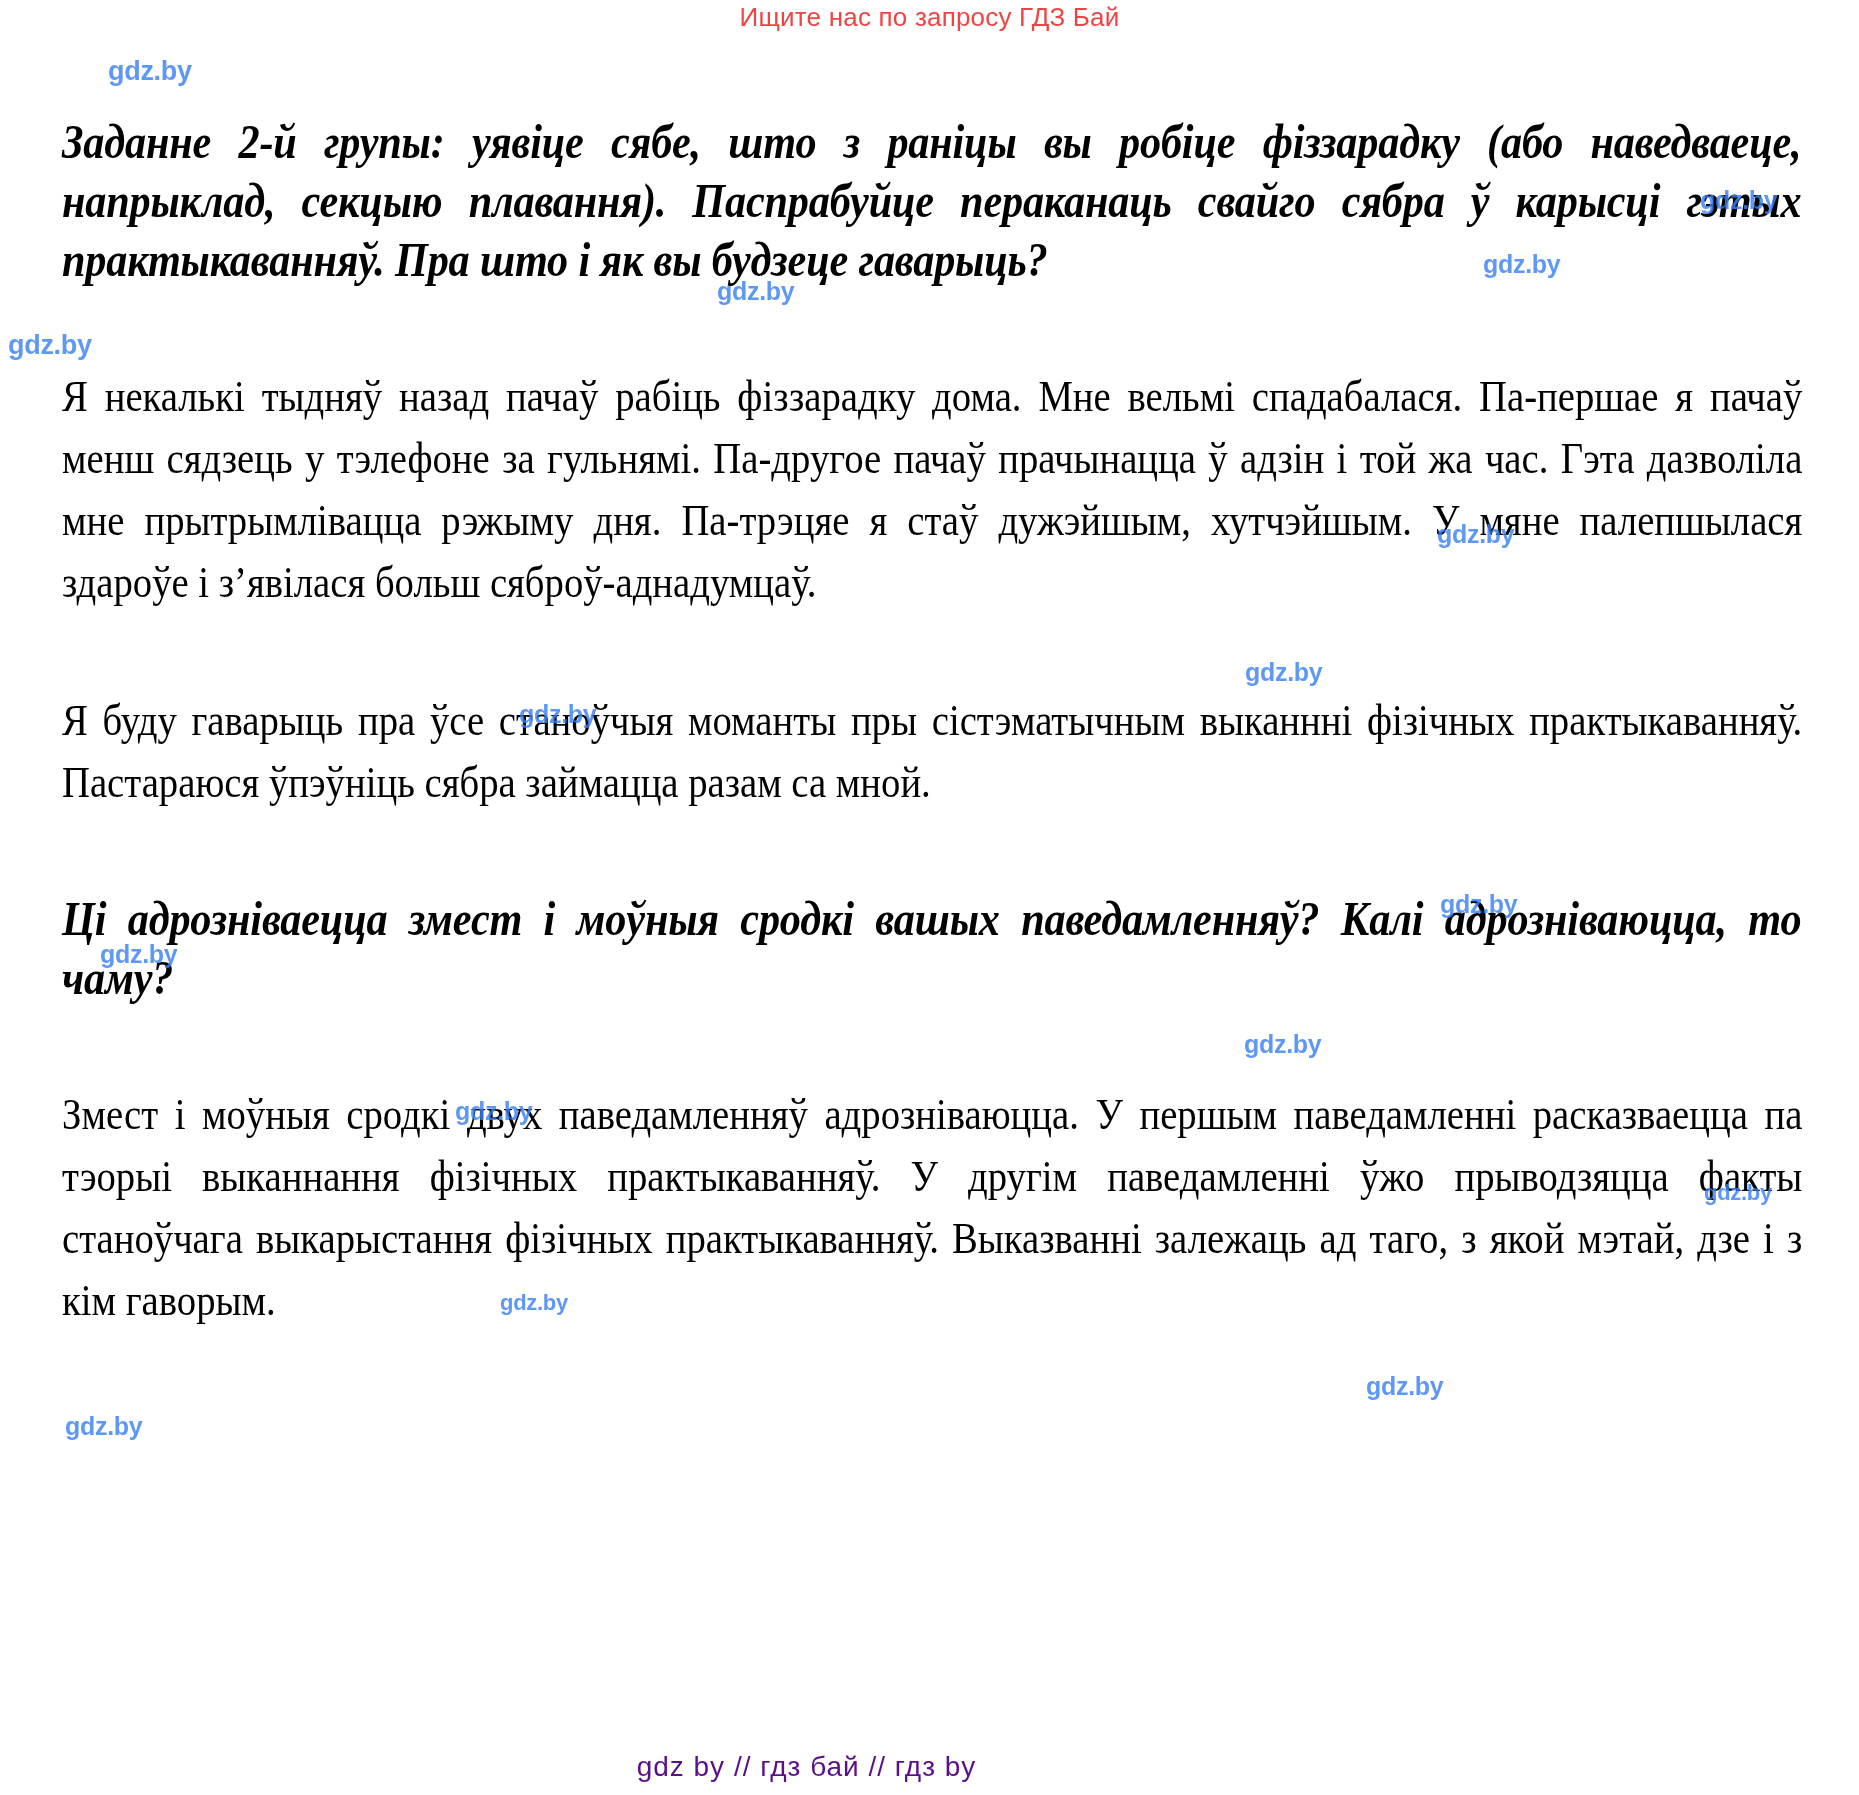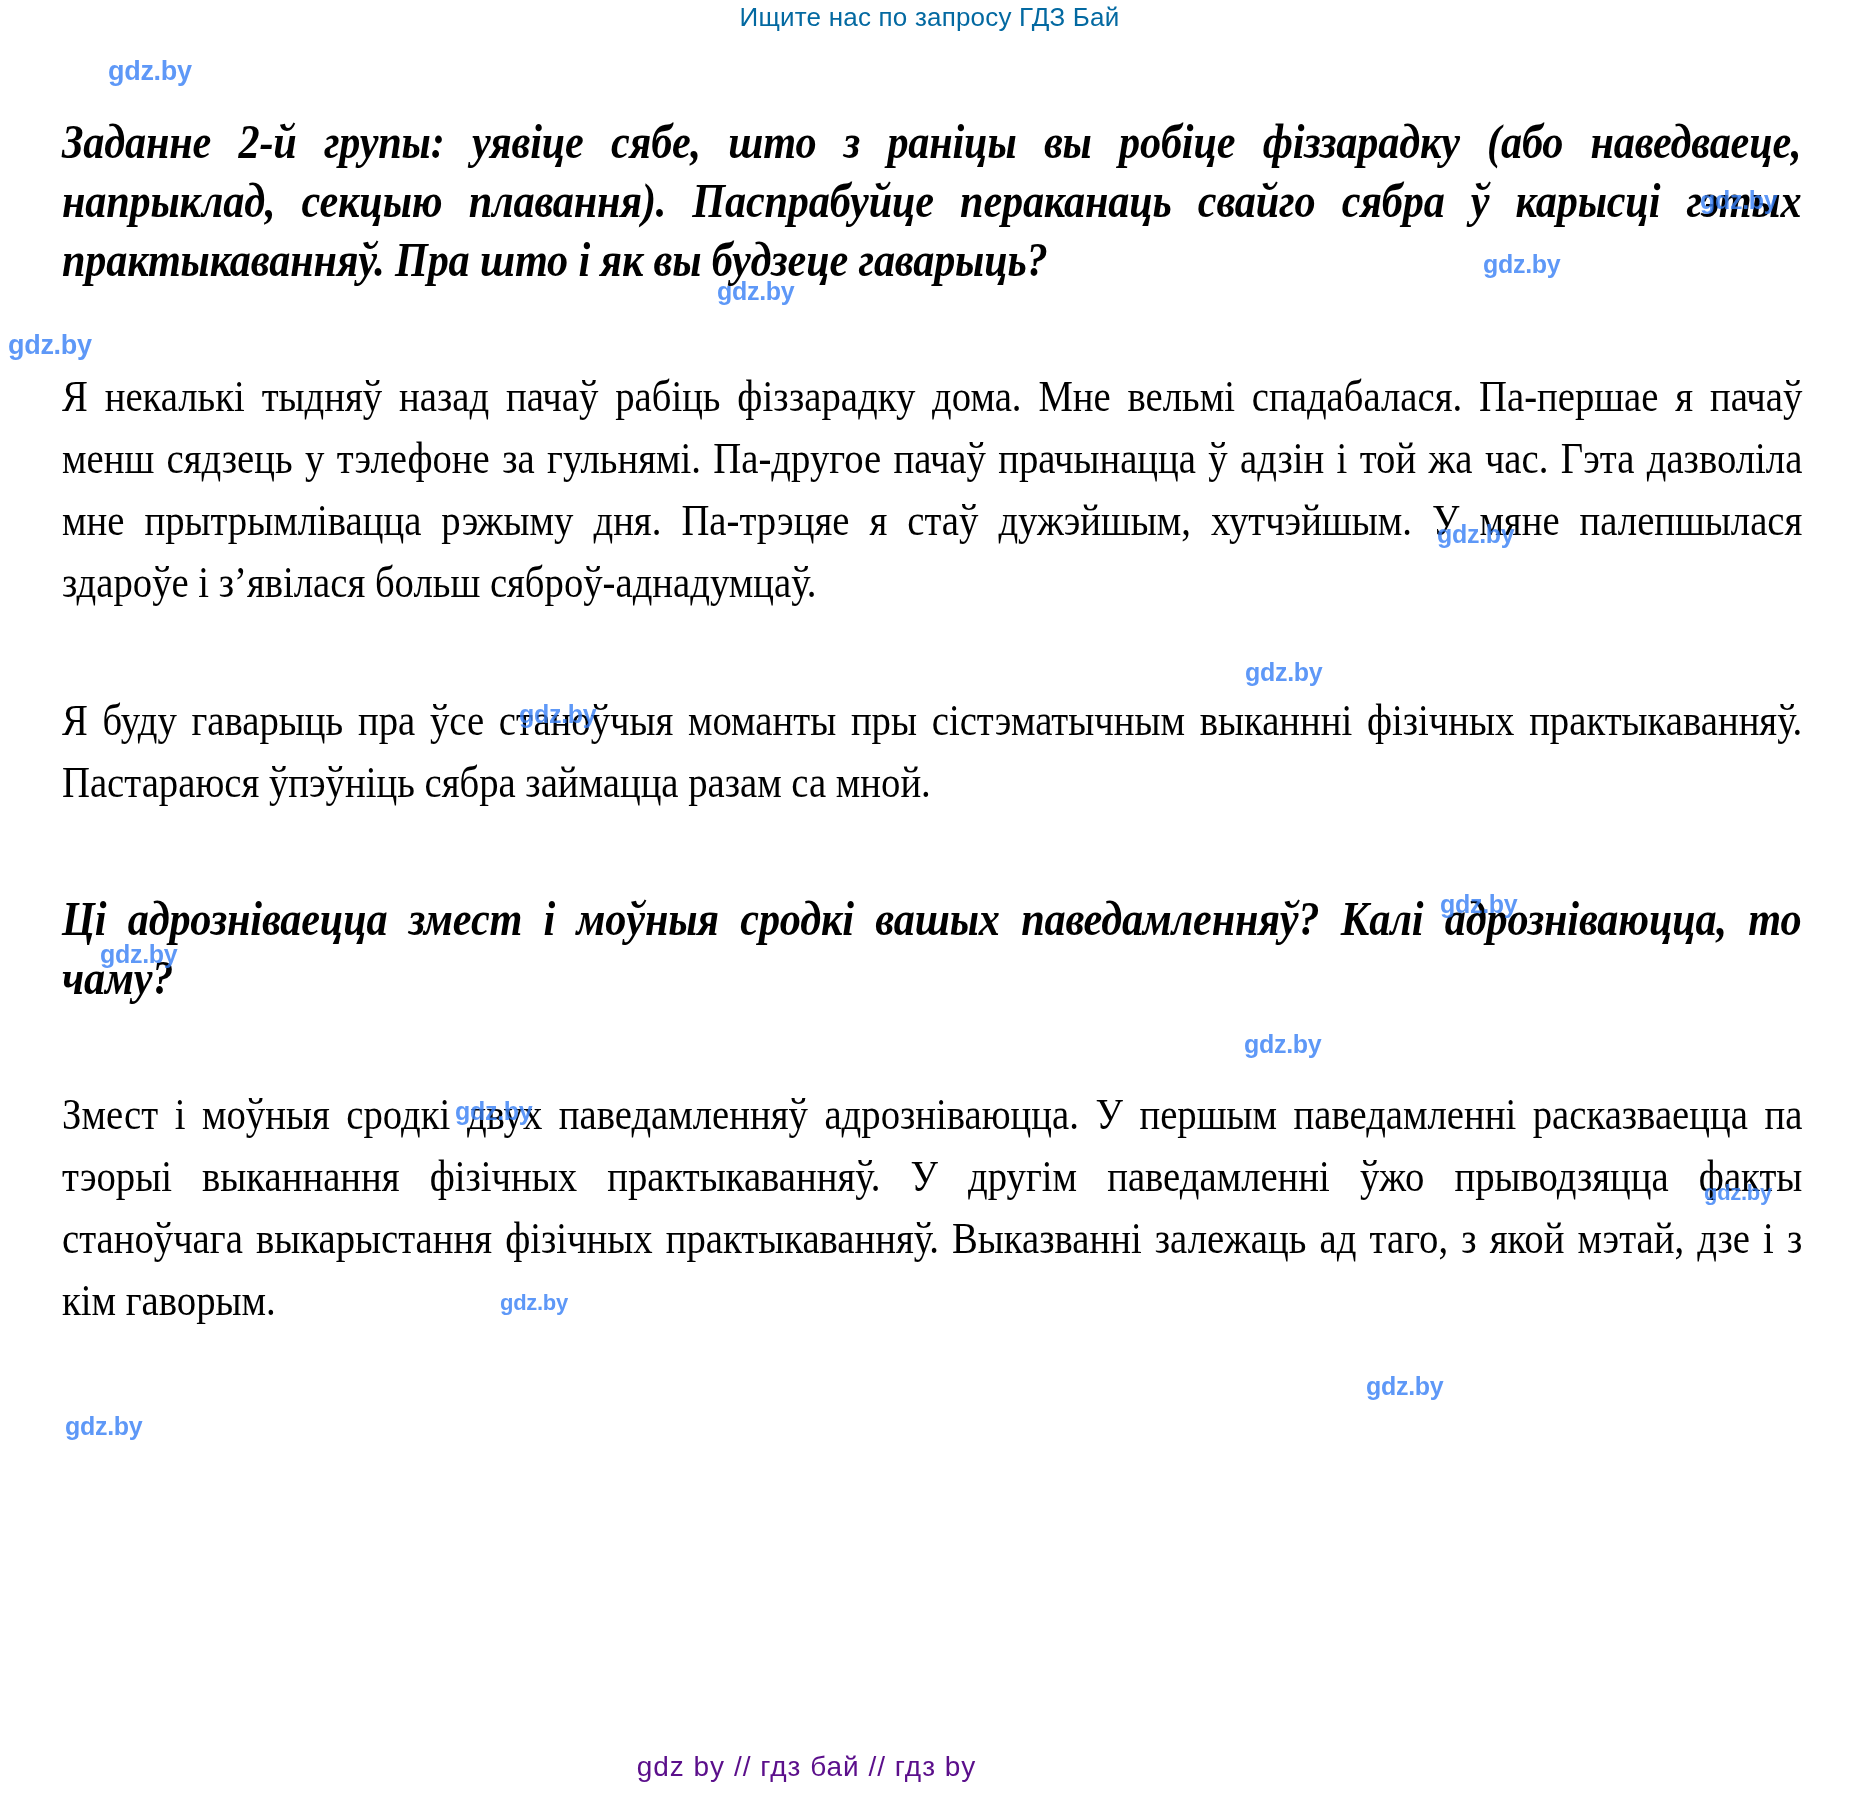--- a/index.html
+++ b/index.html
@@ -116,21 +116,21 @@
     letter-spacing: 1px;
     white-space: nowrap;
   }
 </style>
 </head>
 <body>
 
 <div class="page">
 
   <div class="promo-bar">
-    <span class="promo-text" style="color: #0369a1;">Ищите нас по запросу ГДЗ Бай</span>
+    <span class="promo-text" style="color: #ef4444;">Ищите нас по запросу ГДЗ Бай</span>
   </div>
 
   <div class="content">
 
     <p class="heading" id="task-heading">Заданне 2-й групы: уявіце сябе, што з раніцы вы робіце фіззарадку (або наведваеце, напрыклад, секцыю плавання). Паспрабуйце пераканаць свайго сябра ў карысці гэтых практыкаванняў. Пра што і як вы будзеце гаварыць?</p>
 
     <div class="spacer-lg"></div>
 
     <p class="body-par">Я некалькі тыдняў назад пачаў рабіць фіззарадку дома. Мне вельмі спадабалася. Па-першае я пачаў менш сядзець у тэлефоне за гульнямі. Па-другое пачаў прачынацца ў адзін і той жа час. Гэта дазволіла мне прытрымлівацца рэжыму дня. Па-трэцяе я стаў дужэйшым, хутчэйшым. У мяне палепшылася здароўе і з’явілася больш сяброў-аднадумцаў.</p>
 

